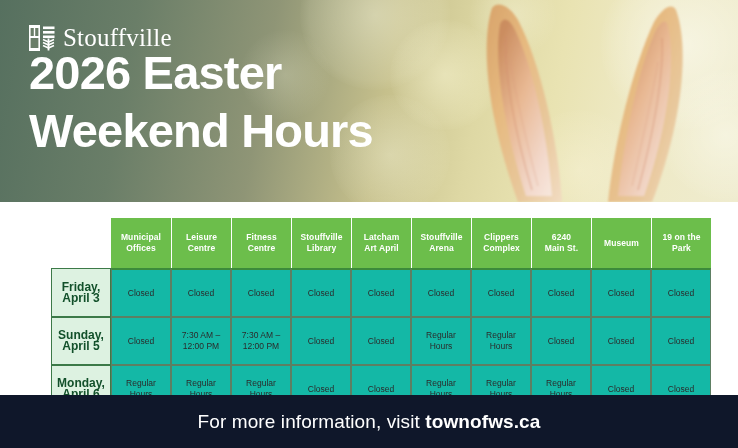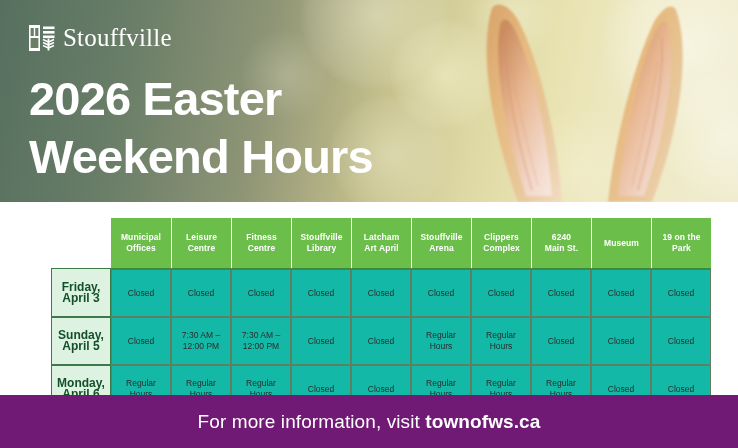--- a/index.html
+++ b/index.html
@@ -32,21 +32,21 @@
   
   .logo-row{position:absolute;left:29px;top:25px;display:flex;align-items:center;gap:8px;}
   .logo-mark{width:26px;height:26px;display:block;}
   .logo-word{
     color:#ffffff;font-family:"Liberation Serif",serif;
     font-size:25px;line-height:26px;letter-spacing:.2px;
   }
 
   
   .hero-title{
-    position:absolute;left:29px;top:70px;width:460px;
+    position:absolute;left:29px;top:44px;width:460px;
     color:#ffffff;font-weight:bold;font-size:47px;line-height:58px;
     letter-spacing:-0.8px;
   }
   .hero-title .l2{display:block;}
 
   
   .table-wrap{position:absolute;left:0;top:202px;width:738px;height:193px;background:#fff;}
   table.sched{
     position:absolute;left:39px;top:16px;
     border-collapse:separate;border-spacing:0;
@@ -78,21 +78,21 @@
     font-size:8.5px;font-weight:normal;line-height:11px;
     text-align:center;vertical-align:middle;
     height:42px;padding:2px 3px;
     border:1px solid #5d7f63;
   }
   tbody tr.r1 td.cell{border-top:2px solid #3c8b3a;}
 
   
   .footer{
     position:absolute;left:0;top:395px;width:738px;height:53px;
-    background:#701a75;
+    background:#0f172a;
     display:flex;align-items:center;justify-content:center;
   }
   .footer-text{
     color:#ffffff;font-size:19px;line-height:22px;letter-spacing:.1px;
   }
   .footer-text b{font-weight:bold;}
 </style>
 </head>
 <body>
 

